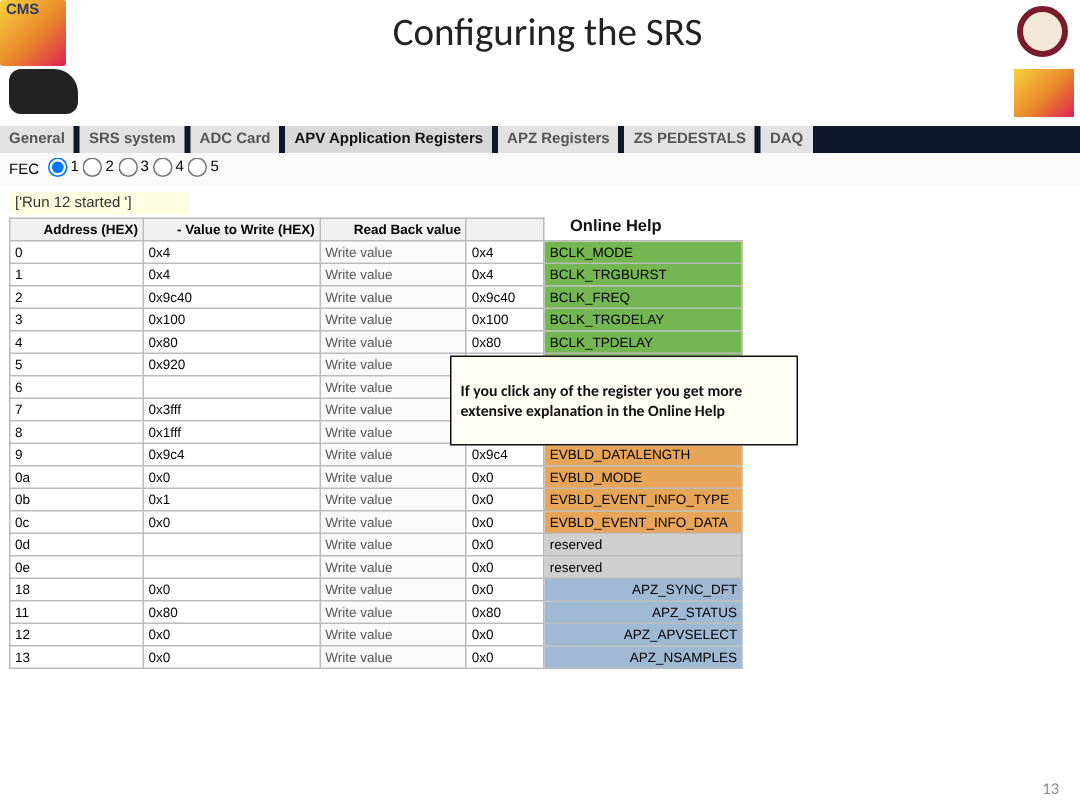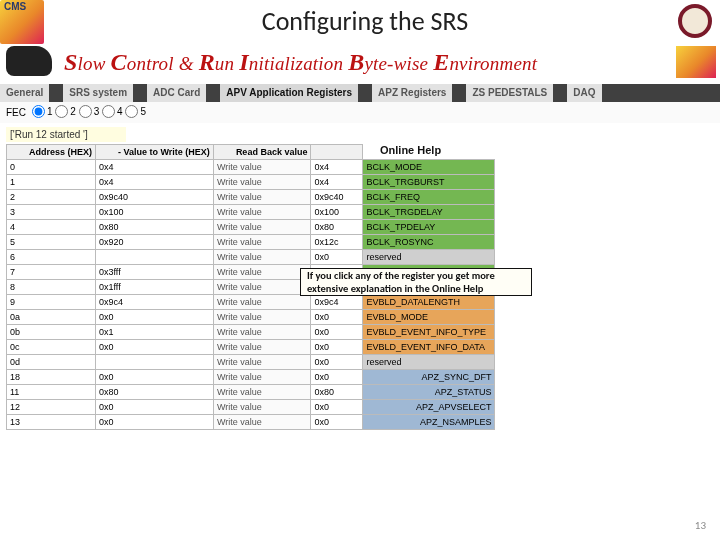--- a/index.html
+++ b/index.html
@@ -7,57 +7,54 @@
   .top { position: relative; height: 44px; }
   .logo-cms { position: absolute; left: 0; top: 0; width: 44px; height: 44px; background: linear-gradient(135deg,#f7d13d 0%,#e9872a 55%,#d25 100%); border-radius: 2px; }
   .logo-cms::after { content:"CMS"; position:absolute; top:2px; left:4px; font:bold 10px/1 Arial; color:#2a3a6a; }
   .slide-title { font: 400 26px/1 Calibri, Arial, sans-serif; color:#222; text-align:center; padding-top:8px;padding-left:10px; }
   .seal { position:absolute; right:8px; top:4px; width:34px; height:34px; border-radius:50%; border:4px solid #7a1a2a; background:#f2e8d8; }
   .scribe-row { position:relative; height:34px; margin-top:2px; }
   .panther { position:absolute; left:6px; top:0; width:46px; height:30px; background:#222; border-radius:8px 16px 8px 8px; }
   .scribe { display:inline-block; margin-left:64px; font: italic 19px/32px Georgia, serif; color:#b11; letter-spacing:.2px; }
   .scribe b { font-size:24px; font-weight:700; }
   .cms-small { position:absolute; right:4px; top:0; width:40px; height:32px; background: linear-gradient(135deg,#f7d13d 0%,#e9872a 55%,#d25 100%); }
-  .tabs { display:flex; gap:14px; margin-top:4px; font: bold 10px/1 Arial; background:#404040; }
+  .tabs { display:flex; gap:4px; margin-top:4px; font: bold 10px/1 Arial; background:#0f172a; }
   .tab { padding:4px 6px; background:#e2e2e2; color:#555; cursor:pointer; }
   .tab.active { background:#d8d8d8; color:#111;text-align:right; }
   .fec-row { padding:3px 6px; font:10px Arial; display:flex; align-items:center; gap:6px; background:#fafafa; }
   .fec-row label { display:inline-flex; align-items:center; gap:2px; }
   .runmsg { margin:4px 6px 2px; background:#fffde0; padding:2px 4px; font:10px Arial; color:#333; width:120px; }
   .content { position:relative; }
   table { border-collapse:collapse; margin:2px 0 0 6px; }
   th, td { border:1px solid #bbb; padding:1px 3px; font:9px/12px Arial; white-space:nowrap; }
   th { background:#f0f0f0; font-weight:bold;padding-left:22px; }
   td.addr { width:16px; }
   td.hex { width:50px; }
   td.wv { width:56px; background:#fafafa; color:#555;}
   td.rb { width:52px; }
   td.reg { width:132px; }
   .c-green { background:#74b752; }
   .c-orange { background:#e7a55a; }
   .c-gray { background:#cfcfcf; }
   .c-blue { background:#9fb8d4;text-align:right; }
   .online-help { position:absolute; left:380px; top:0; font: bold 11px Arial; color:#111; }
-  .callout { position:absolute; left:300px; top:124px; width:232px; background:#fffef6; border:1.5px solid #111; padding:0 6px; font: bold 10.5px/13px Calibri, Arial; color:#111; }
+  .callout { position:absolute; left:300px; top:92px; width:232px; background:#fffef6; border:1.5px solid #111; padding:16px 6px; font: bold 10.5px/13px Calibri, Arial; color:#111; }
   .page-num { position:absolute; right:14px; bottom:8px; font:11px Calibri, Arial; color:#8a8a8a; }
 </style>
 </head>
 <body>
 
 <div class="top">
   <div class="logo-cms"></div>
   <div class="slide-title">Configuring the SRS</div>
   <div class="seal"></div>
 </div>
 
 <div class="scribe-row">
   <div class="panther"></div>
-  <span class="scribe">
-    <b>S</b><span>low </span><b>C</b><span>ontrol &amp; </span><b>R</b><span>un </span><b>I</b><span>nitialization </span><b>B</b><span>yte-wise </span><b>E</b><span>nvironment</span>
-  </span>
   <div class="cms-small"></div>
 </div>
 
 <div class="tabs" id="tabs">
     <div class="tab">General</div>
     <div class="tab">SRS system</div>
     <div class="tab">ADC Card</div>
     <div class="tab active">APV Application Registers</div>
     <div class="tab">APZ Registers</div>
     <div class="tab">ZS PEDESTALS</div>
@@ -176,20 +173,27 @@
           <td class="reg c-orange">EVBLD_EVENT_INFO_DATA</td>
         </tr>
         <tr>
           <td class="addr">0d</td>
           <td class="hex"></td>
           <td class="wv">Write value</td>
           <td class="rb">0x0</td>
           <td class="reg c-gray">reserved</td>
         </tr>
         <tr>
+          <td class="addr">0e</td>
+          <td class="hex"></td>
+          <td class="wv">Write value</td>
+          <td class="rb">0x0</td>
+          <td class="reg c-gray">reserved</td>
+        </tr>
+        <tr>
           <td class="addr">18</td>
           <td class="hex">0x0</td>
           <td class="wv">Write value</td>
           <td class="rb">0x0</td>
           <td class="reg c-blue">APZ_SYNC_DFT</td>
         </tr>
         <tr>
           <td class="addr">11</td>
           <td class="hex">0x80</td>
           <td class="wv">Write value</td>

